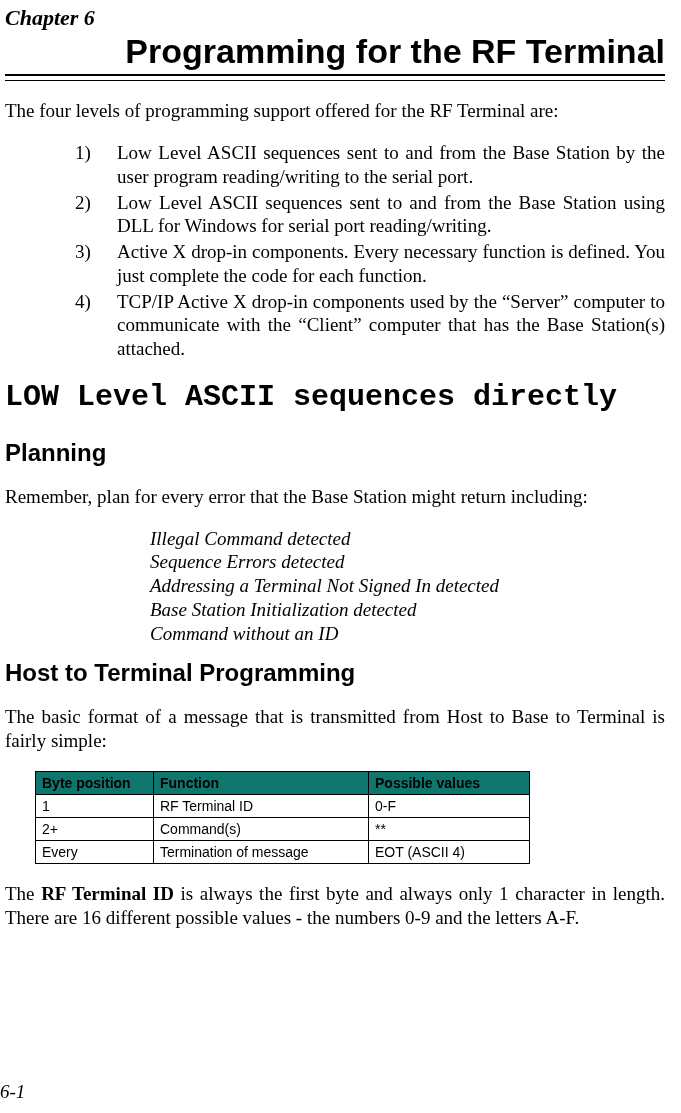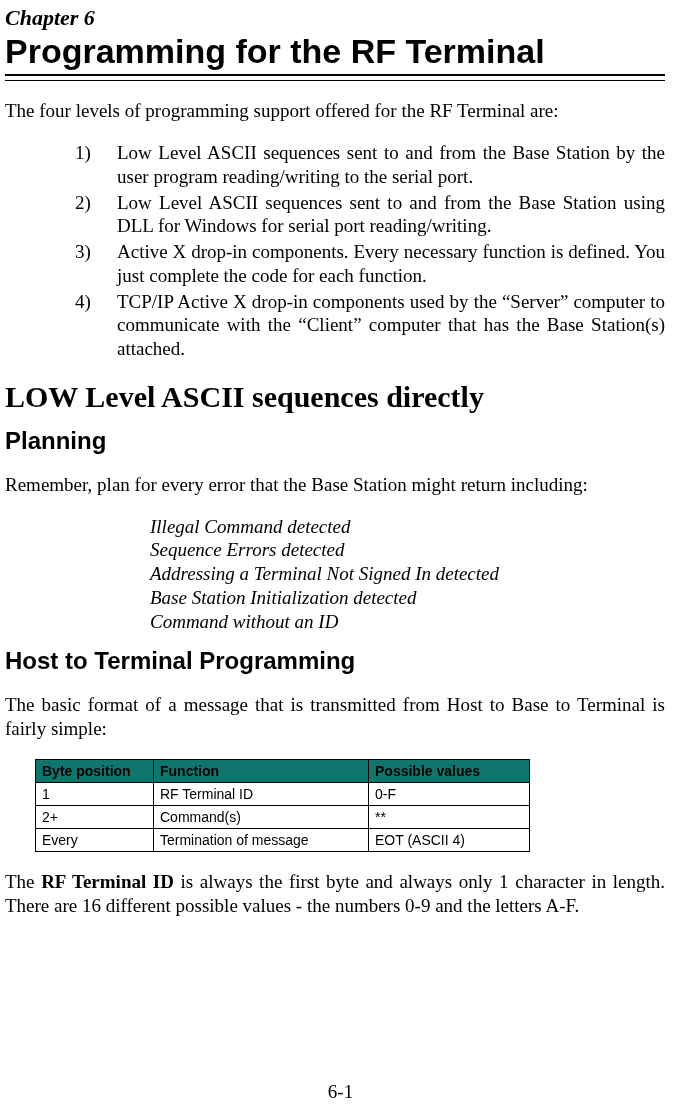--- a/index.html
+++ b/index.html
@@ -21,20 +21,21 @@
     font-weight: bold;
     font-size: 22px;
     margin: 0;
   }
   .chapter-title {
     font-family: Arial, Helvetica, sans-serif;
     font-weight: bold;
     font-size: 34px;
     margin: 2px 0 4px 0;
     line-height: 1.1;
+    text-align: right;
   }
   .double-rule {
     height: 4px;
     border-top: 2px solid #000;
     border-bottom: 1px solid #000;
     margin: 3px 0 18px 0;
   }
   .body-text {
     font-size: 19px;
     line-height: 1.25;
@@ -55,24 +56,24 @@
     margin-bottom: 2px;
     text-align: justify;
     padding-left: 42px;
   }
   ol.num-list li .marker {
     position: absolute;
     left: 0;
     top: 0;
   }
   .h1-section {
-    font-family: Liberation Serif, serif;
+    font-family: Liberation Mono, monospace;
     font-weight: bold;
     font-size: 30px;
-    margin: 18px 0 12px 0;
+    margin: 18px 0 24px 0;
     line-height: 1.2;
   }
   .h2-sub {
     font-family: Arial, Helvetica, sans-serif;
     font-weight: bold;
     font-size: 24px;
     margin: 10px 0 6px 0;
   }
   .italic-block {
     font-style: italic;
@@ -96,22 +97,22 @@
     font-weight: bold;
   }
   .col1 { width: 105px; }
   .col2 { width: 202px; }
   .col3 { width: 148px; }
   .page-num {
     position: absolute;
     bottom: 10px;
     left: 0;
     right: 0;
-    text-align: center;
     font-size: 19px;
+    font-style: italic;
   }
 </style>
 </head>
 <body>
 
 <div class="page">
 
   <p class="chapter-label">Chapter 6</p>
   <h1 class="chapter-title">Programming for the RF Terminal</h1>
   <div class="double-rule"></div>

